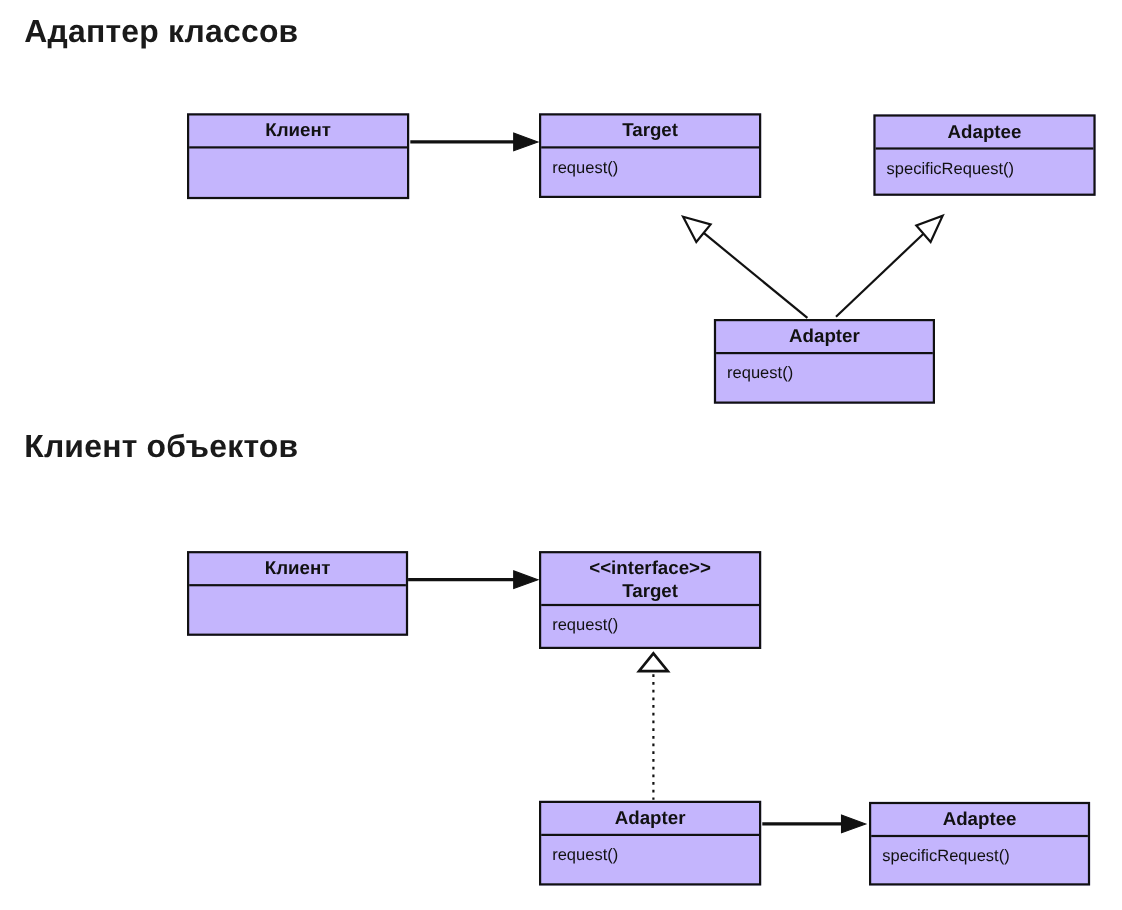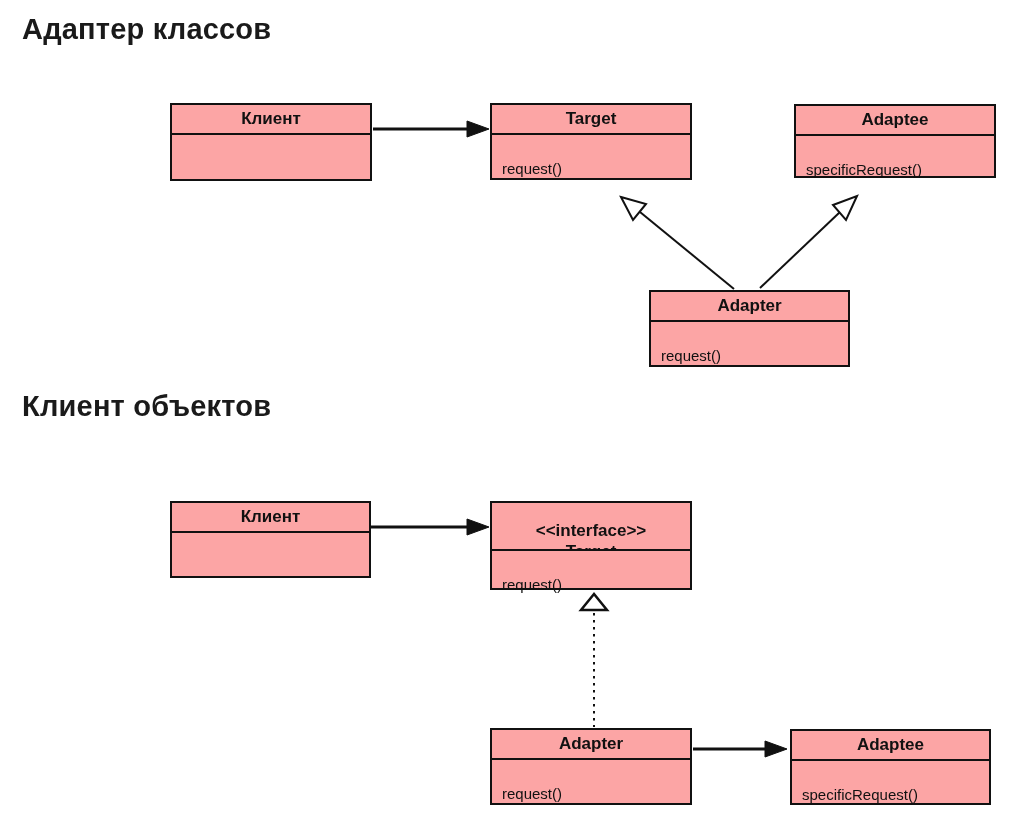--- a/index.html
+++ b/index.html
@@ -24,43 +24,43 @@
     letter-spacing: 0.2px;
     color: #1a1a1a;
     white-space: nowrap;
   }
   #title-1 { top: 13px; }
   #title-2 { top: 390px; }
 
   .uml-box {
     position: absolute;
     box-sizing: border-box;
-    background: #fca5a5;
+    background: #c4b5fd;
     border: 2px solid #111111;
   }
   .uml-title {
     box-sizing: border-box;
     height: 30px;
     line-height: 28px;
     text-align: center;
     font-size: 17px;
     font-weight: bold;
     border-bottom: 2px solid #111111;
     white-space: nowrap;
     overflow: hidden;
   }
   .uml-title.two-line {
     height: 48px;
     line-height: 21px;
-    padding-top: 17px;
+    padding-top: 3px;
   }
   .uml-title .t-line { display: block; }
   .italic { }
   .uml-method {
-    padding: 25px 10px 0 10px;
+    padding: 9px 10px 0 10px;
     font-size: 15px;
     text-align: left;
     white-space: nowrap;
   }
   
   #d1-client  { left: 170px; top: 103px; width: 202px; height: 78px; }
   #d1-target  { left: 490px; top: 103px; width: 202px; height: 77px; }
   #d1-adaptee { left: 794px; top: 104px; width: 202px; height: 74px; }
   #d1-adapter { left: 649px; top: 290px; width: 201px; height: 77px; }
   #d2-client  { left: 170px; top: 501px; width: 201px; height: 77px; }

